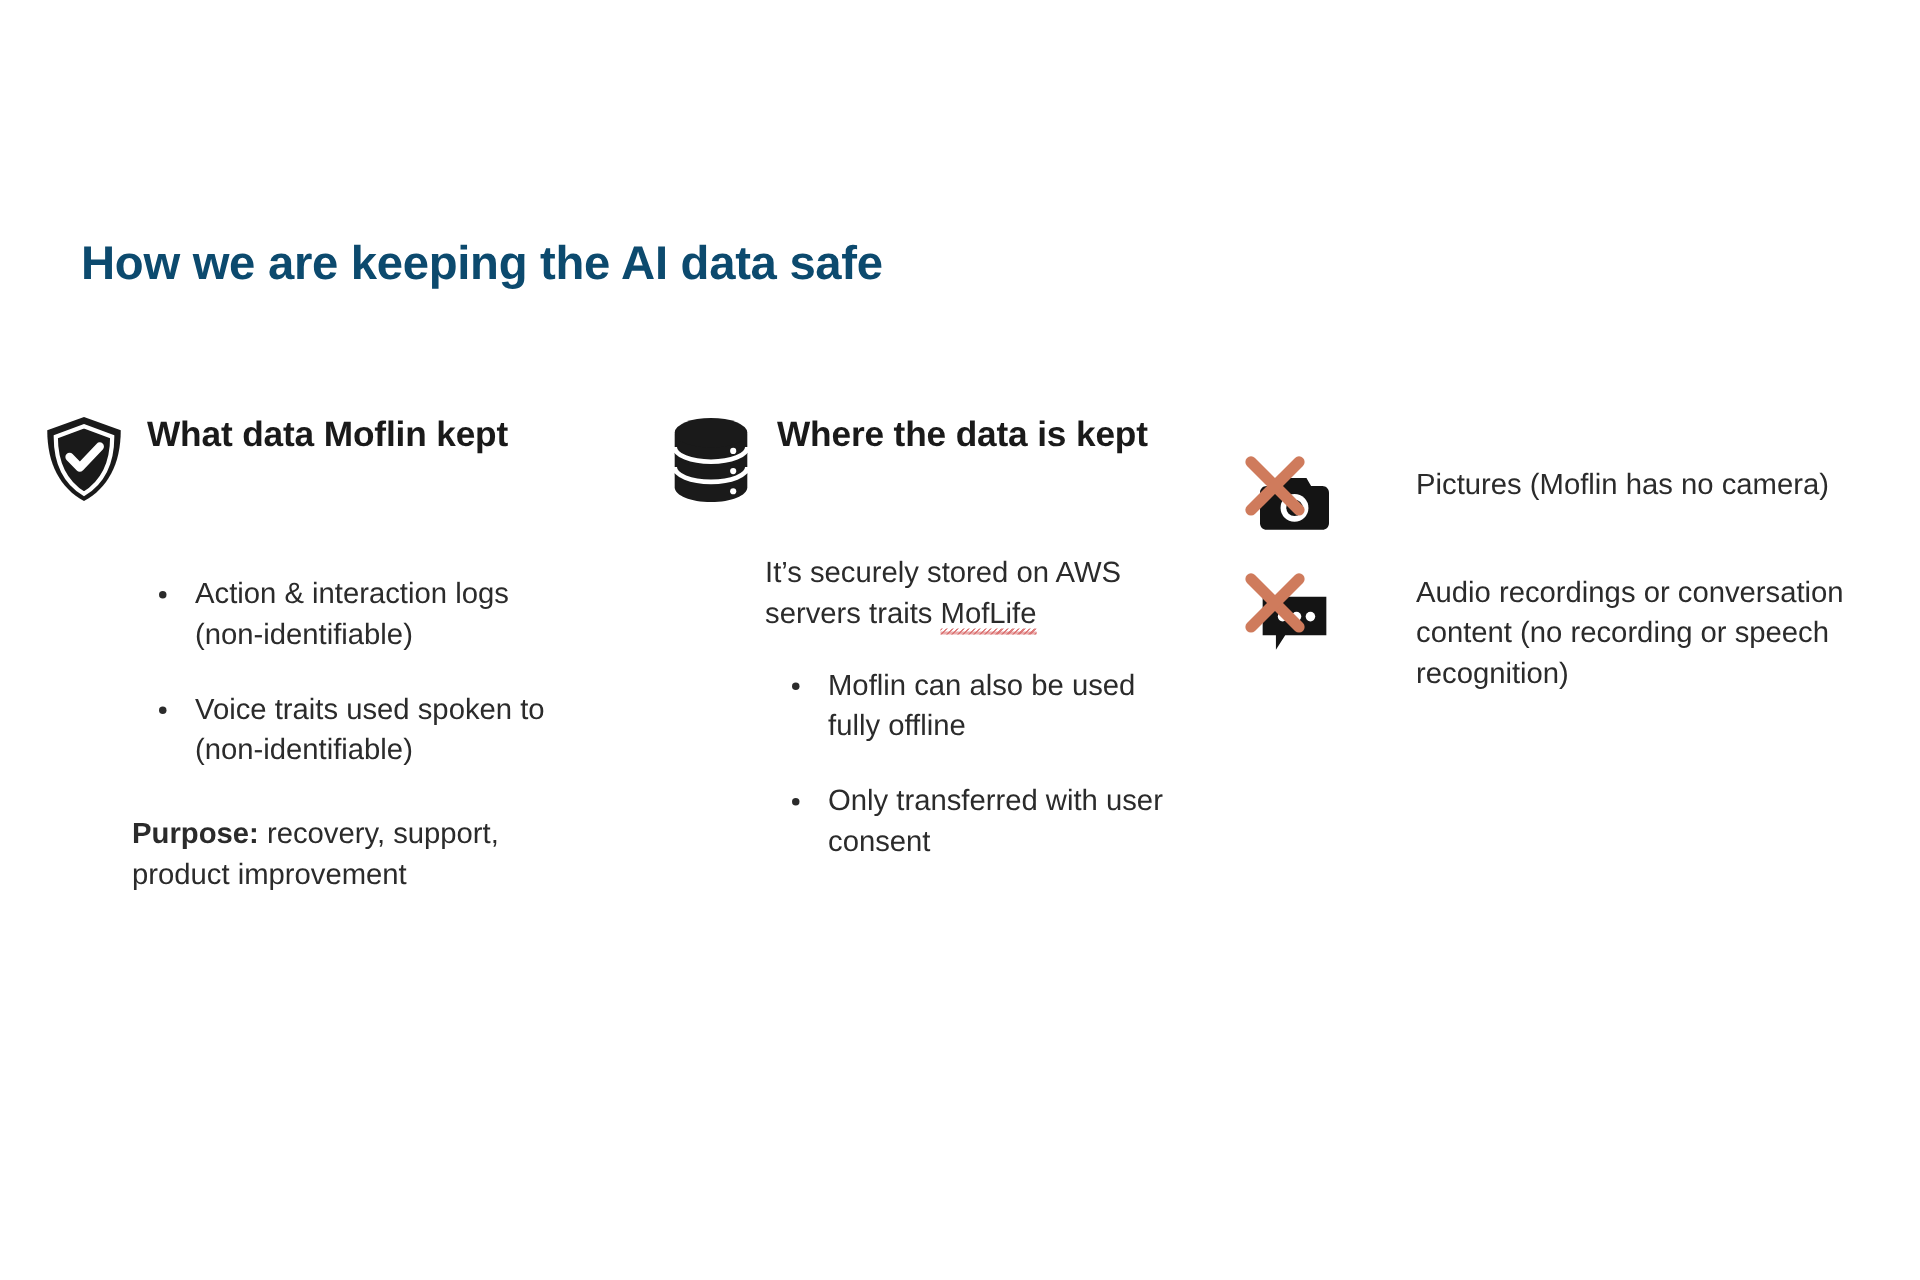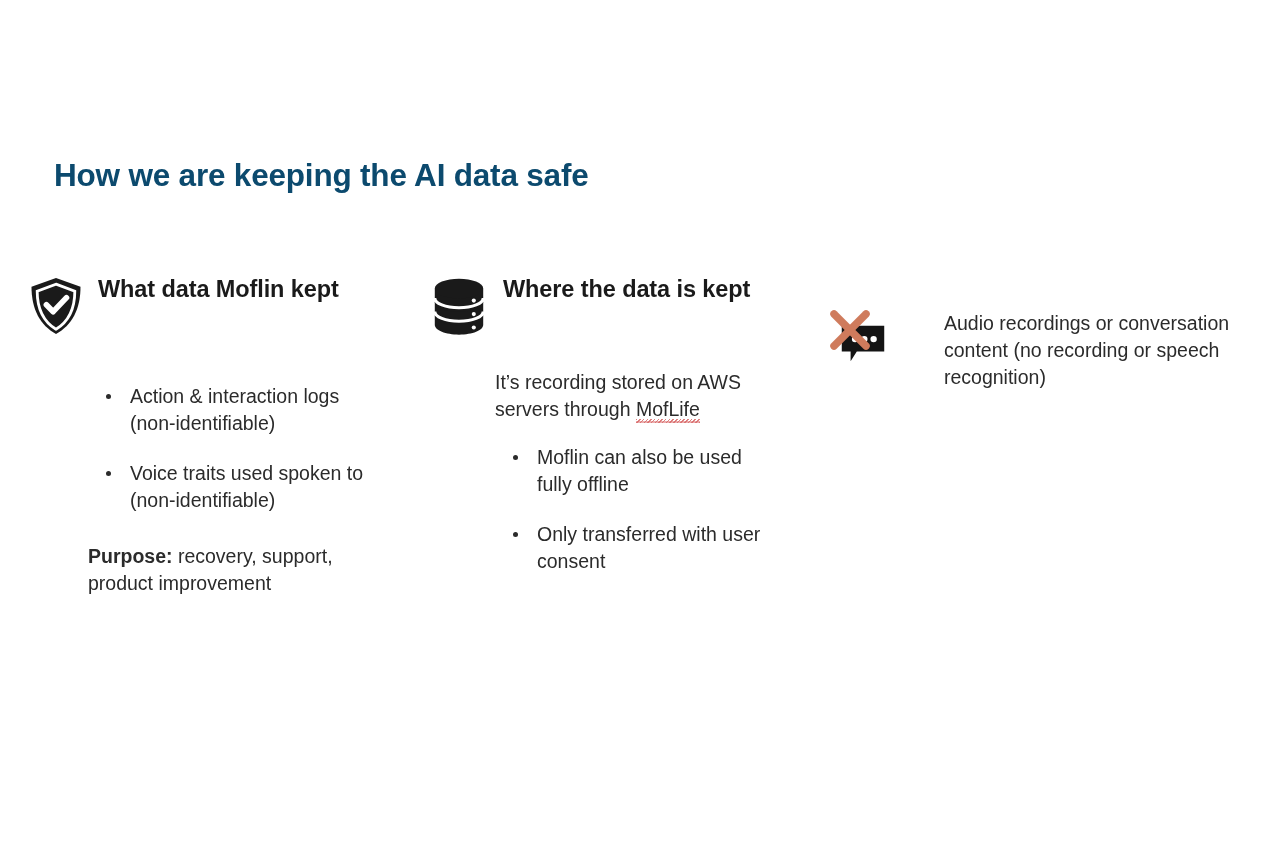--- a/index.html
+++ b/index.html
@@ -42,21 +42,21 @@
     position: absolute;
     left: 0;
     top: 272px;
     width: 1280px;
   }
   .col {
     position: absolute;
     top: 0;
   }
   .col-1 { left: 28px;  width: 370px; }
-  .col-2 { left: 433px; width: 360px; }
+  .col-2 { left: 448px; width: 360px; }
   .col-3 { left: 828px; width: 420px; }
 
   
   .col-head {
     display: flex;
     align-items: flex-start;
     gap: 14px;
   }
   .col-head .head-icon {
     flex: 0 0 auto;
@@ -248,32 +248,50 @@
 
             <circle cx="45.5" cy="27" r="2.3" fill="#ffffff"></circle>
             <circle cx="45.5" cy="42" r="2.3" fill="#ffffff"></circle>
             <circle cx="45.5" cy="57" r="2.3" fill="#ffffff"></circle>
           </svg>
         </span>
         <div class="col-head-text">Where the data is kept</div>
       </div>
 
       <div class="col-body">
-        <p class="para"><span>It’s recording stored on AWS servers through </span><span class="spell">MofLife</span></p>
+        <p class="para"><span>It’s securely stored on AWS servers traits </span><span class="spell">MofLife</span></p>
         <ul class="bullets" style="margin-top:21px">
           <li>Moflin can also be used fully offline</li>
           <li>Only transferred with user consent</li>
         </ul>
       </div>
     </div>
 
     <div class="col col-3">
 
       <div class="neg-list">
 
+        <div class="neg-row r1">
+          <span class="neg-icon-wrap">
+            <span class="neg-icon">
+              <svg viewBox="0 0 52 44" width="46" height="39" xmlns="http://www.w3.org/2000/svg">
+                <path d="M17 3 L35 3 L38.5 9 L47 9 C49.8 9 52 11.2 52 14 L52 37 C52 39.8 49.8 42 47 42 L5 42 C2.2 42 0 39.8 0 37 L0 14 C0 11.2 2.2 9 5 9 L13.5 9 Z" fill="#141414"></path>
+                <circle cx="26" cy="25.5" r="10.5" fill="#ffffff"></circle>
+                <circle cx="26" cy="25.5" r="6.2" fill="#141414"></circle>
+              </svg>
+            </span>
+            <span class="x-mark">
+              <svg viewBox="0 0 44 44" width="44" height="44" xmlns="http://www.w3.org/2000/svg">
+                <line x1="6" y1="6" x2="38" y2="38" stroke="#cf7b5c" stroke-width="7.5" stroke-linecap="round"></line>
+                <line x1="38" y1="6" x2="6" y2="38" stroke="#cf7b5c" stroke-width="7.5" stroke-linecap="round"></line>
+              </svg>
+            </span>
+          </span>
+          <div class="neg-text">Pictures (Moflin has no camera)</div>
+        </div>
 
         <div class="neg-row r2">
           <span class="neg-icon-wrap">
             <span class="neg-icon">
               <svg viewBox="0 0 52 44" width="46" height="39" xmlns="http://www.w3.org/2000/svg">
                 <path d="M2 2 L50 2 L50 31 L19 31 L12 42 L12 31 L2 31 Z" fill="#141414"></path>
                 <circle cx="17" cy="17" r="3.6" fill="#ffffff"></circle>
                 <circle cx="27.5" cy="17" r="3.6" fill="#ffffff"></circle>
                 <circle cx="38" cy="17" r="3.6" fill="#ffffff"></circle>
               </svg>

